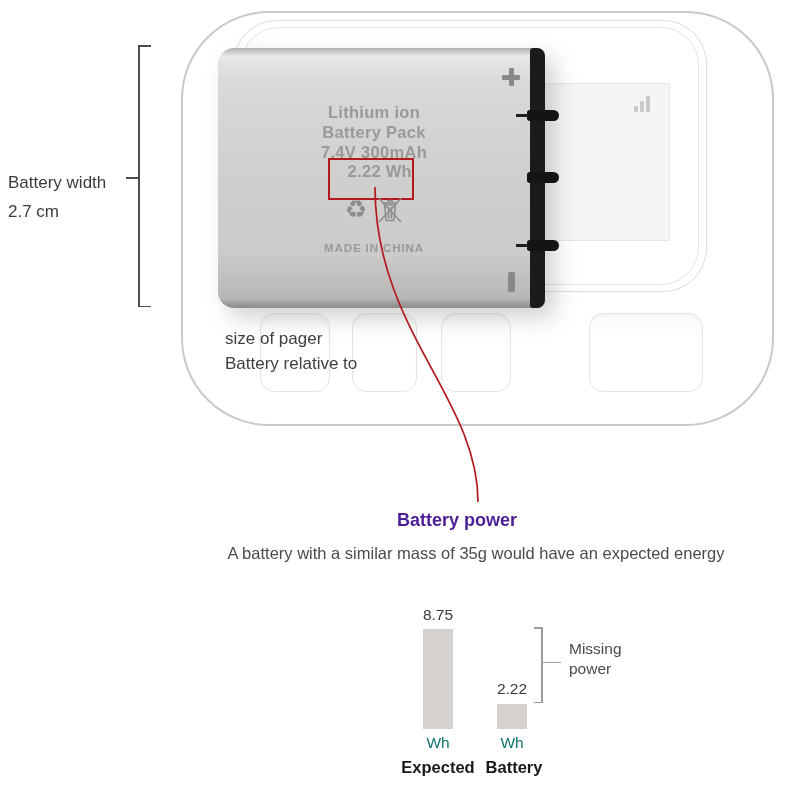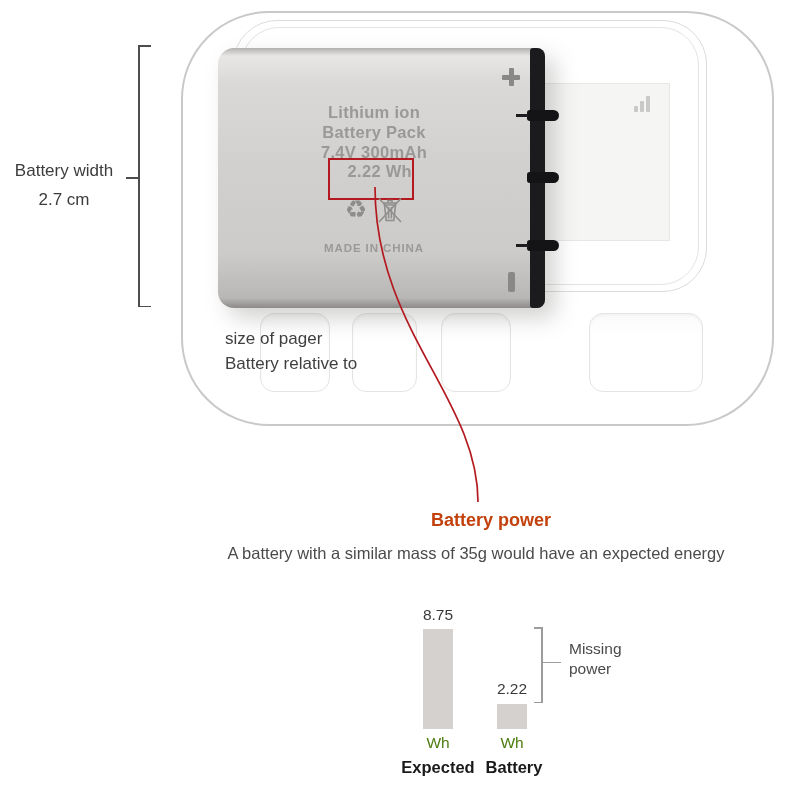--- a/index.html
+++ b/index.html
@@ -56,42 +56,42 @@
   .recycle{font-family:"DejaVu Sans",sans-serif;font-size:25px;color:#8f8d8b;line-height:28px;}
   .madein{position:absolute;left:0;top:194px;width:312px;text-align:center;
         font-size:11.5px;font-weight:bold;letter-spacing:0.9px;color:#9b9997;}
 
   
   .ln{position:absolute;background:#4d4d4d;z-index:6;}
   .bw-v{left:138px;top:45px;width:1.5px;height:262px;}
   .bw-a1{left:138px;top:45px;width:13px;height:1.5px;}
   .bw-a2{left:138px;top:305.5px;width:13px;height:1.5px;}
   .bw-tick{left:126px;top:177px;width:12px;height:1.5px;}
-  .bw-label{position:absolute;left:8px;width:112px;text-align:center;font-size:17px;color:#3c3c3c;z-index:6;}
+  .bw-label{position:absolute;left:8px;width:112px;text-align:left;font-size:17px;color:#3c3c3c;z-index:6;margin-top:12px;}
   .bw-l1{top:161px;}
   .bw-l2{top:190px;}
 
   .caption{position:absolute;left:225px;top:326px;font-size:17px;line-height:25px;color:#404040;z-index:7;}
 
   
   .curve{position:absolute;left:0;top:0;z-index:8;pointer-events:none;}
 
   
-  .heading{position:absolute;left:341px;top:510px;width:300px;text-align:center;
-        font-size:18px;font-weight:bold;color:#c2410c;}
+  .heading{position:absolute;left:307px;top:510px;width:300px;text-align:center;
+        font-size:18px;font-weight:bold;color:#4c1d95;}
   .body-line{position:absolute;left:176px;width:600px;text-align:center;font-size:16.5px;color:#4b4b4b;}
   .bl1{top:544px;} .bl2{top:567px;}
 
   
   .bar{position:absolute;width:30px;bottom:59px;background:#d4d1ce;}
   .bar-expected{left:423px;}
   .bar-actual{left:497px;}
   .val-label{position:absolute;width:60px;text-align:center;font-size:15.5px;color:#3a3a3a;}
   .v1{left:408px;top:606px;} .v2{left:482px;top:680px;}
-  .wh{position:absolute;width:60px;text-align:center;font-size:15.5px;color:#4d7c0f;top:734px;}
+  .wh{position:absolute;width:60px;text-align:center;font-size:15.5px;color:#0f766e;top:734px;}
   .wh1{left:408px;} .wh2{left:482px;}
   .cat{position:absolute;width:80px;text-align:center;font-size:16.5px;font-weight:bold;color:#191919;top:758px;}
   .c1{left:398px;} .c2{left:474px;}
   .gln{position:absolute;background:#9c9c9c;}
   .br-v{left:541px;top:627px;width:1.5px;height:76px;}
   .br-a1{left:534px;top:627px;width:8px;height:1.5px;}
   .br-a2{left:534px;top:701.5px;width:8px;height:1.5px;}
   .br-tick{left:542px;top:661.5px;width:19px;height:1.5px;}
   .missing{position:absolute;left:569px;top:639px;font-size:15.5px;line-height:19.5px;color:#4a4a4a;}
 </style>

